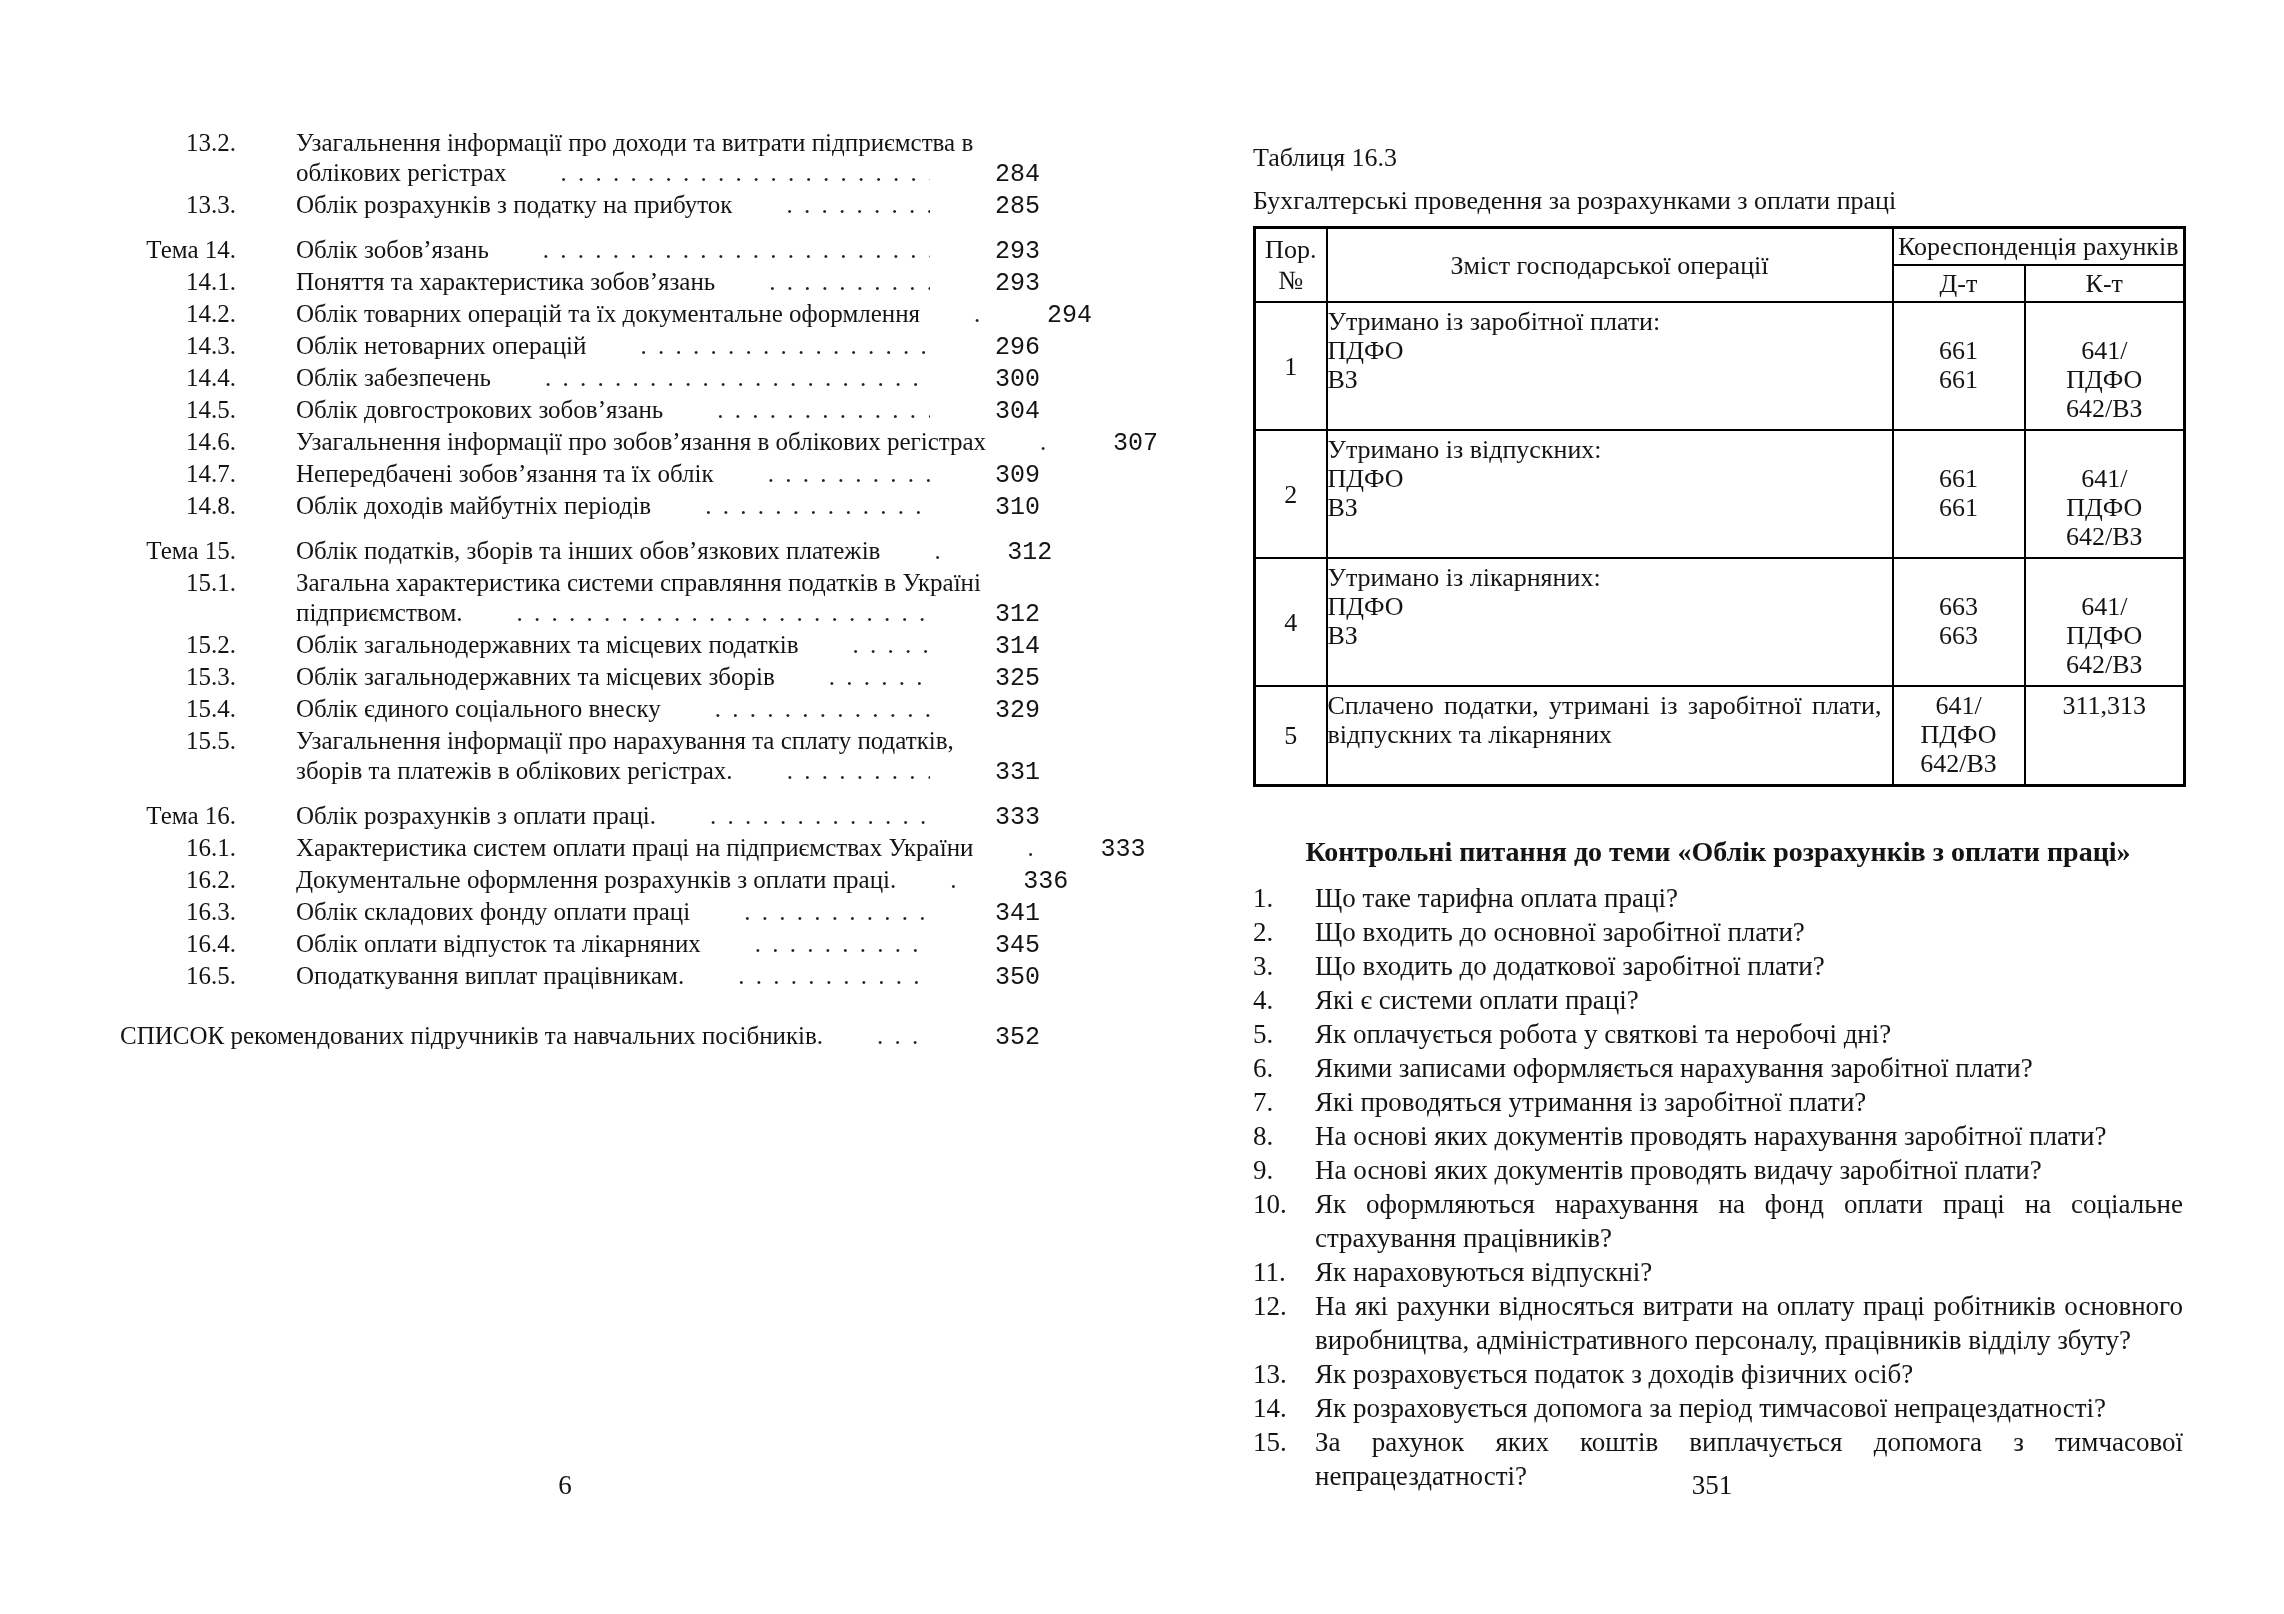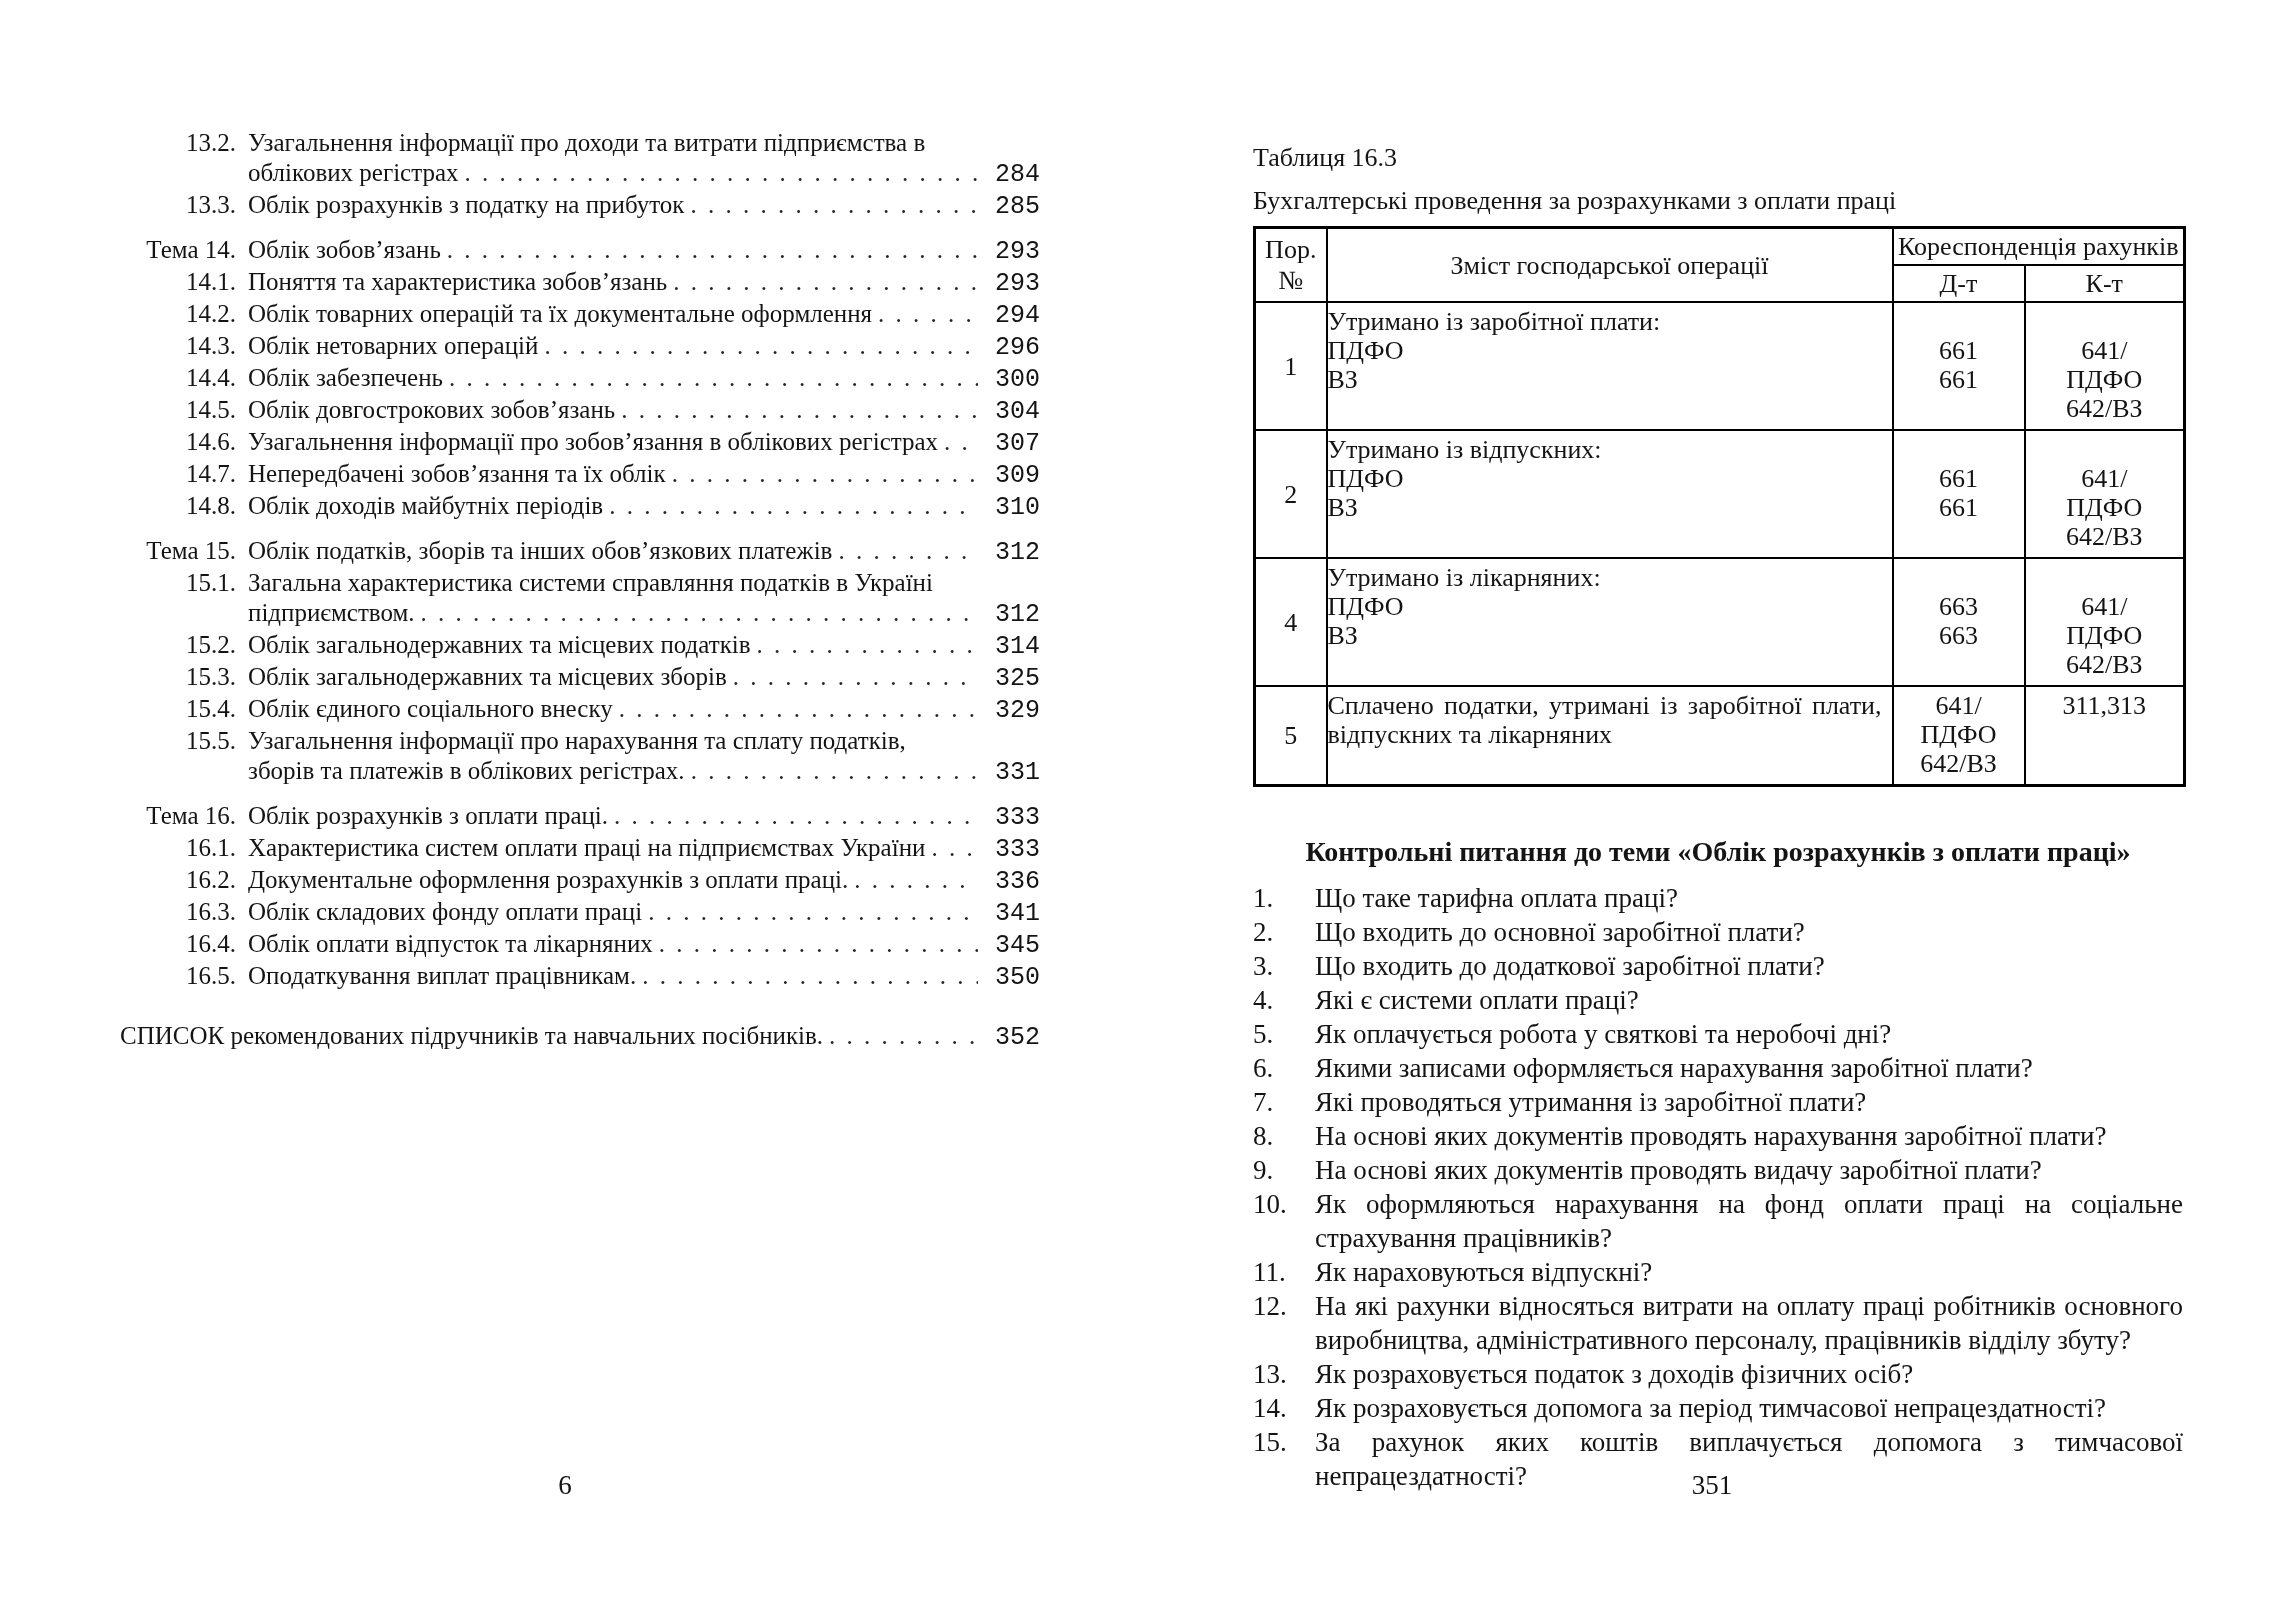--- a/index.html
+++ b/index.html
@@ -3,21 +3,21 @@
 <meta charset="utf-8">
 <style>
   html,body{margin:0;padding:0;}
   body{
     width:2284px;height:1614px;position:relative;background:#ffffff;
     font-family:"Liberation Serif", serif;color:#141414;
     -webkit-font-smoothing:antialiased;overflow:hidden;
   }
   
   .page-left{position:absolute;left:120px;top:128px;width:920px;font-size:25px;}
-  .trow{display:flex;align-items:baseline;line-height:30px;}
+  .trow{display:flex;align-items:baseline;line-height:30px;gap:48px;}
   .trow.gap{margin-top:13px;}
   .trow.gap-lg{margin-top:28px;}
   .tlabel{flex:none;width:128px;text-align:right;padding-right:12px;box-sizing:border-box;white-space:nowrap;}
   .ttext{flex:none;white-space:nowrap;}
   .dots{flex:1 1 0;min-width:8px;overflow:hidden;white-space:nowrap;margin:0 4px 0 6px;}
   .dots::after{
     content:". . . . . . . . . . . . . . . . . . . . . . . . . . . . . . . . . . . . . . . . . . . . . . . . . . . . . . . . . . . . . . . . . . . . . .";
     word-spacing:3px;letter-spacing:1px;color:#222;
   }
   .tpage{flex:none;width:58px;text-align:right;font-family:Liberation Mono, monospace;}

